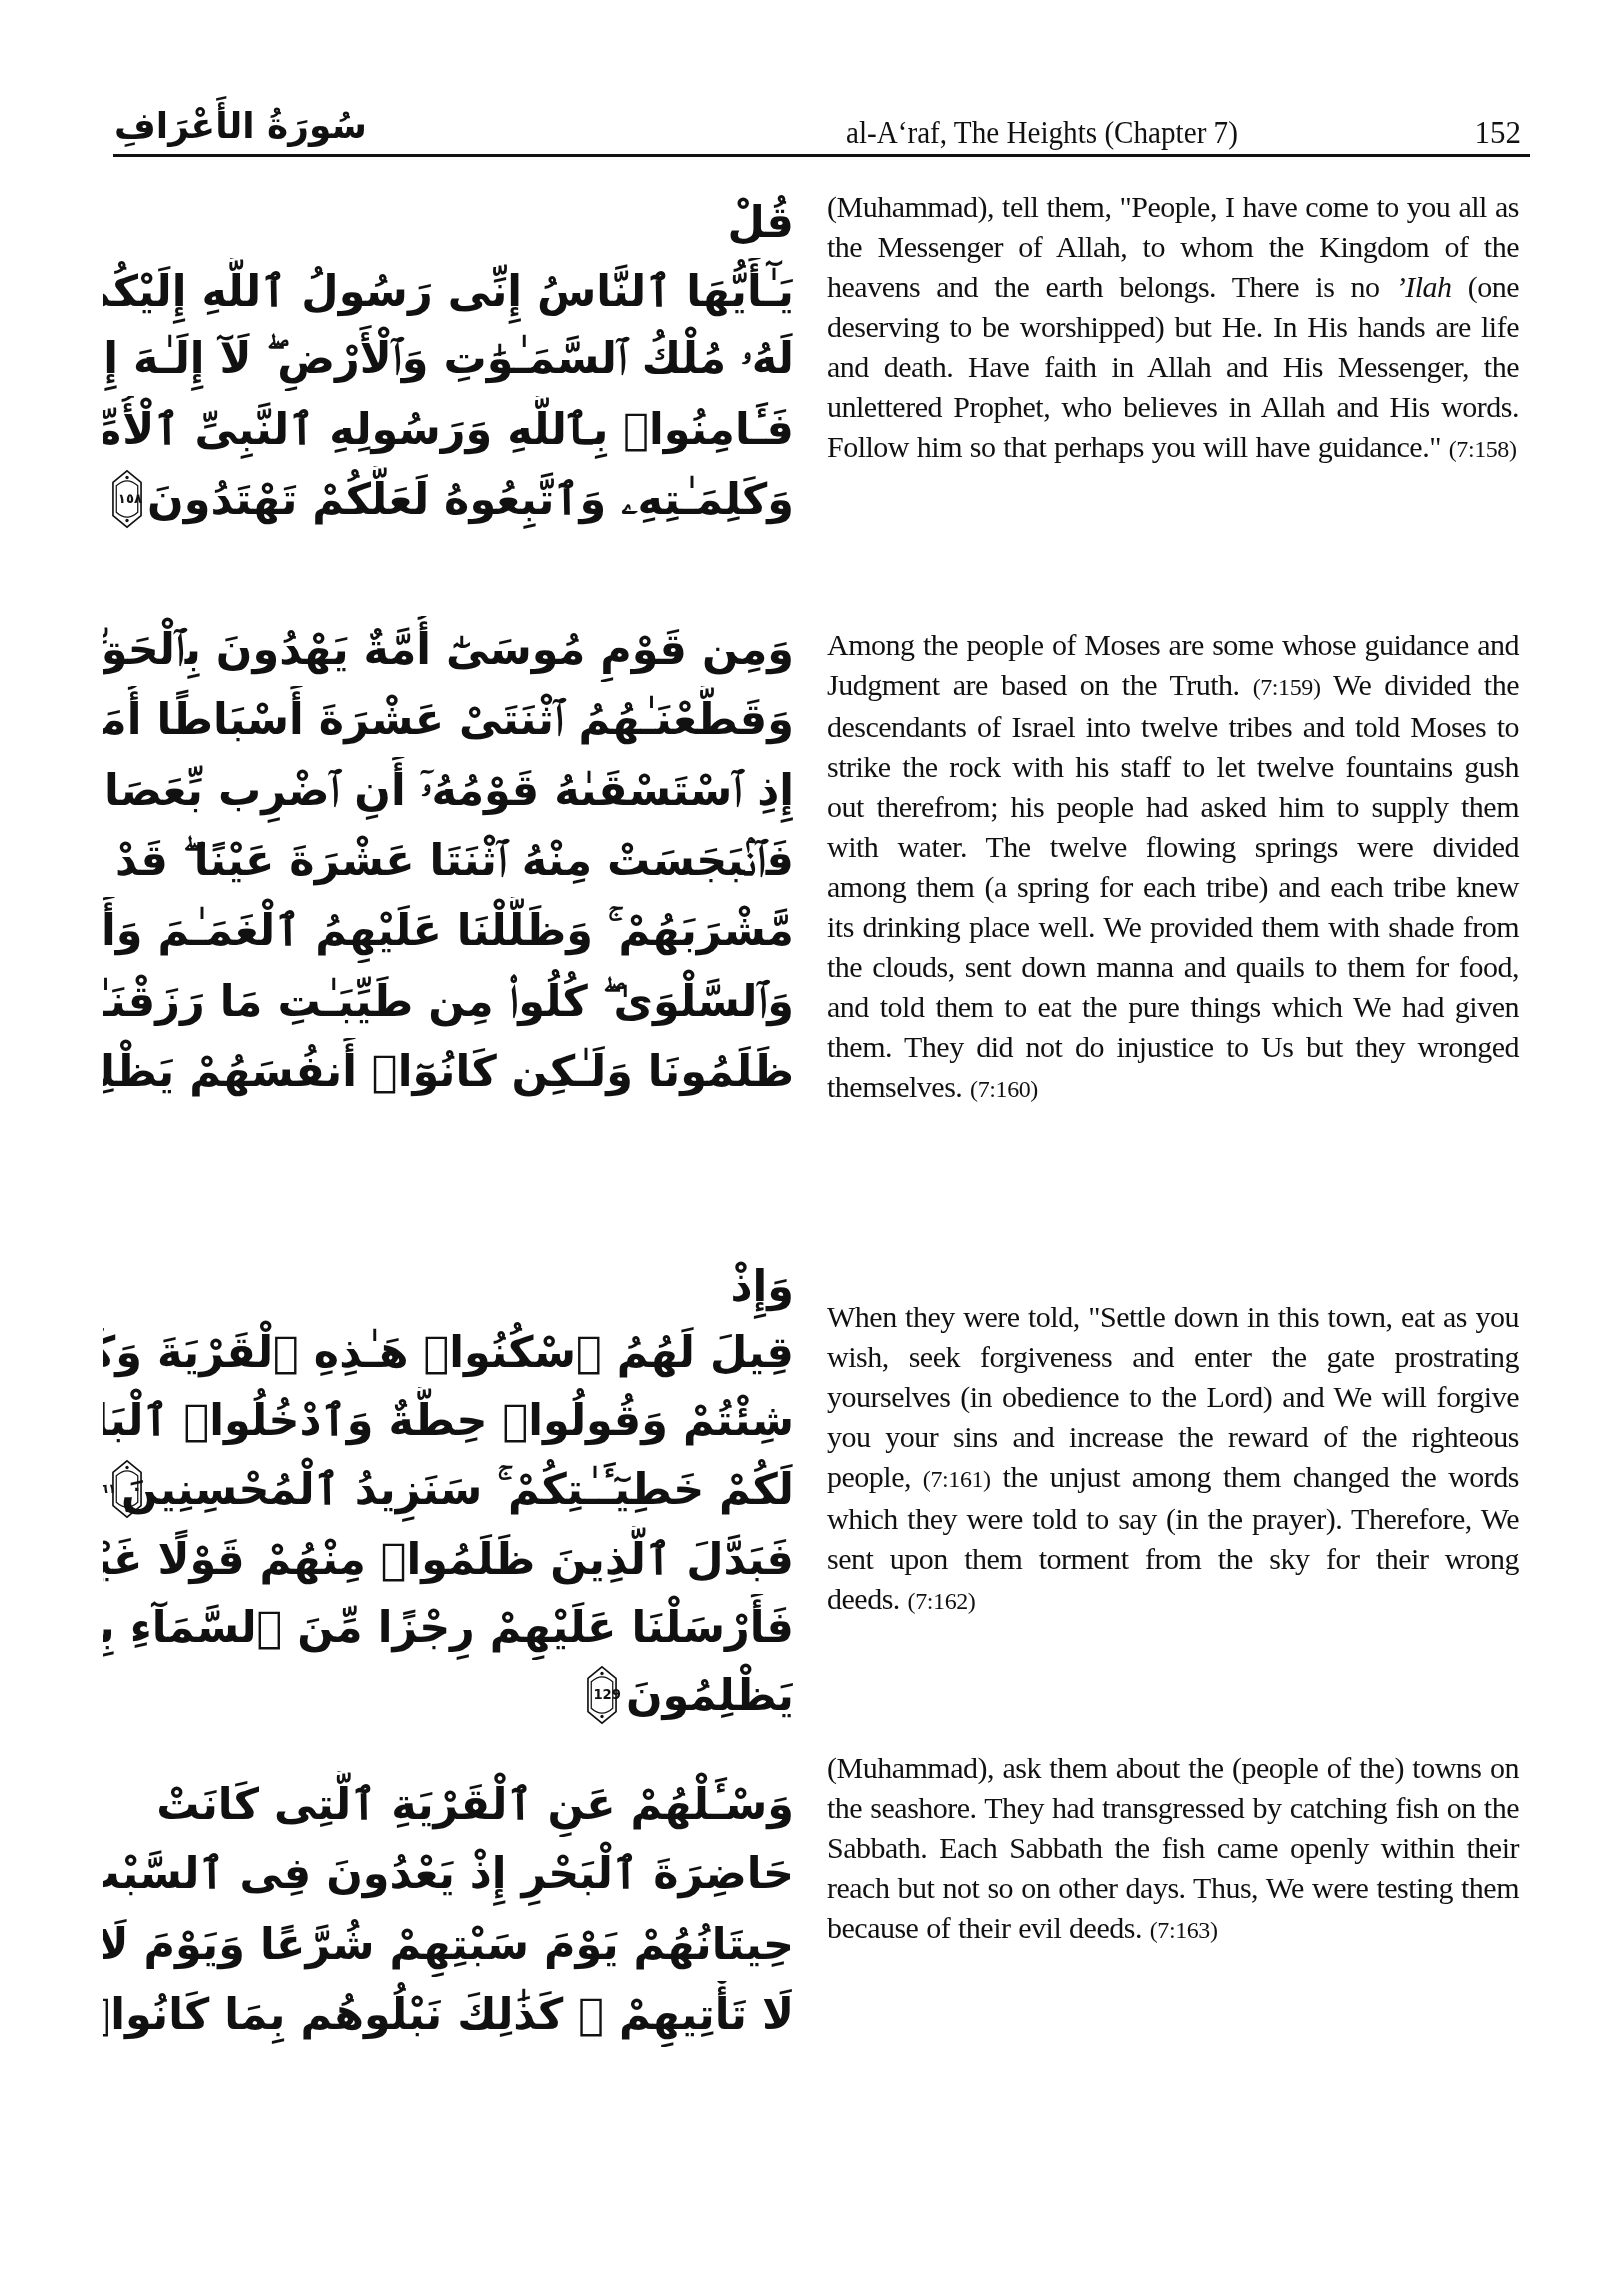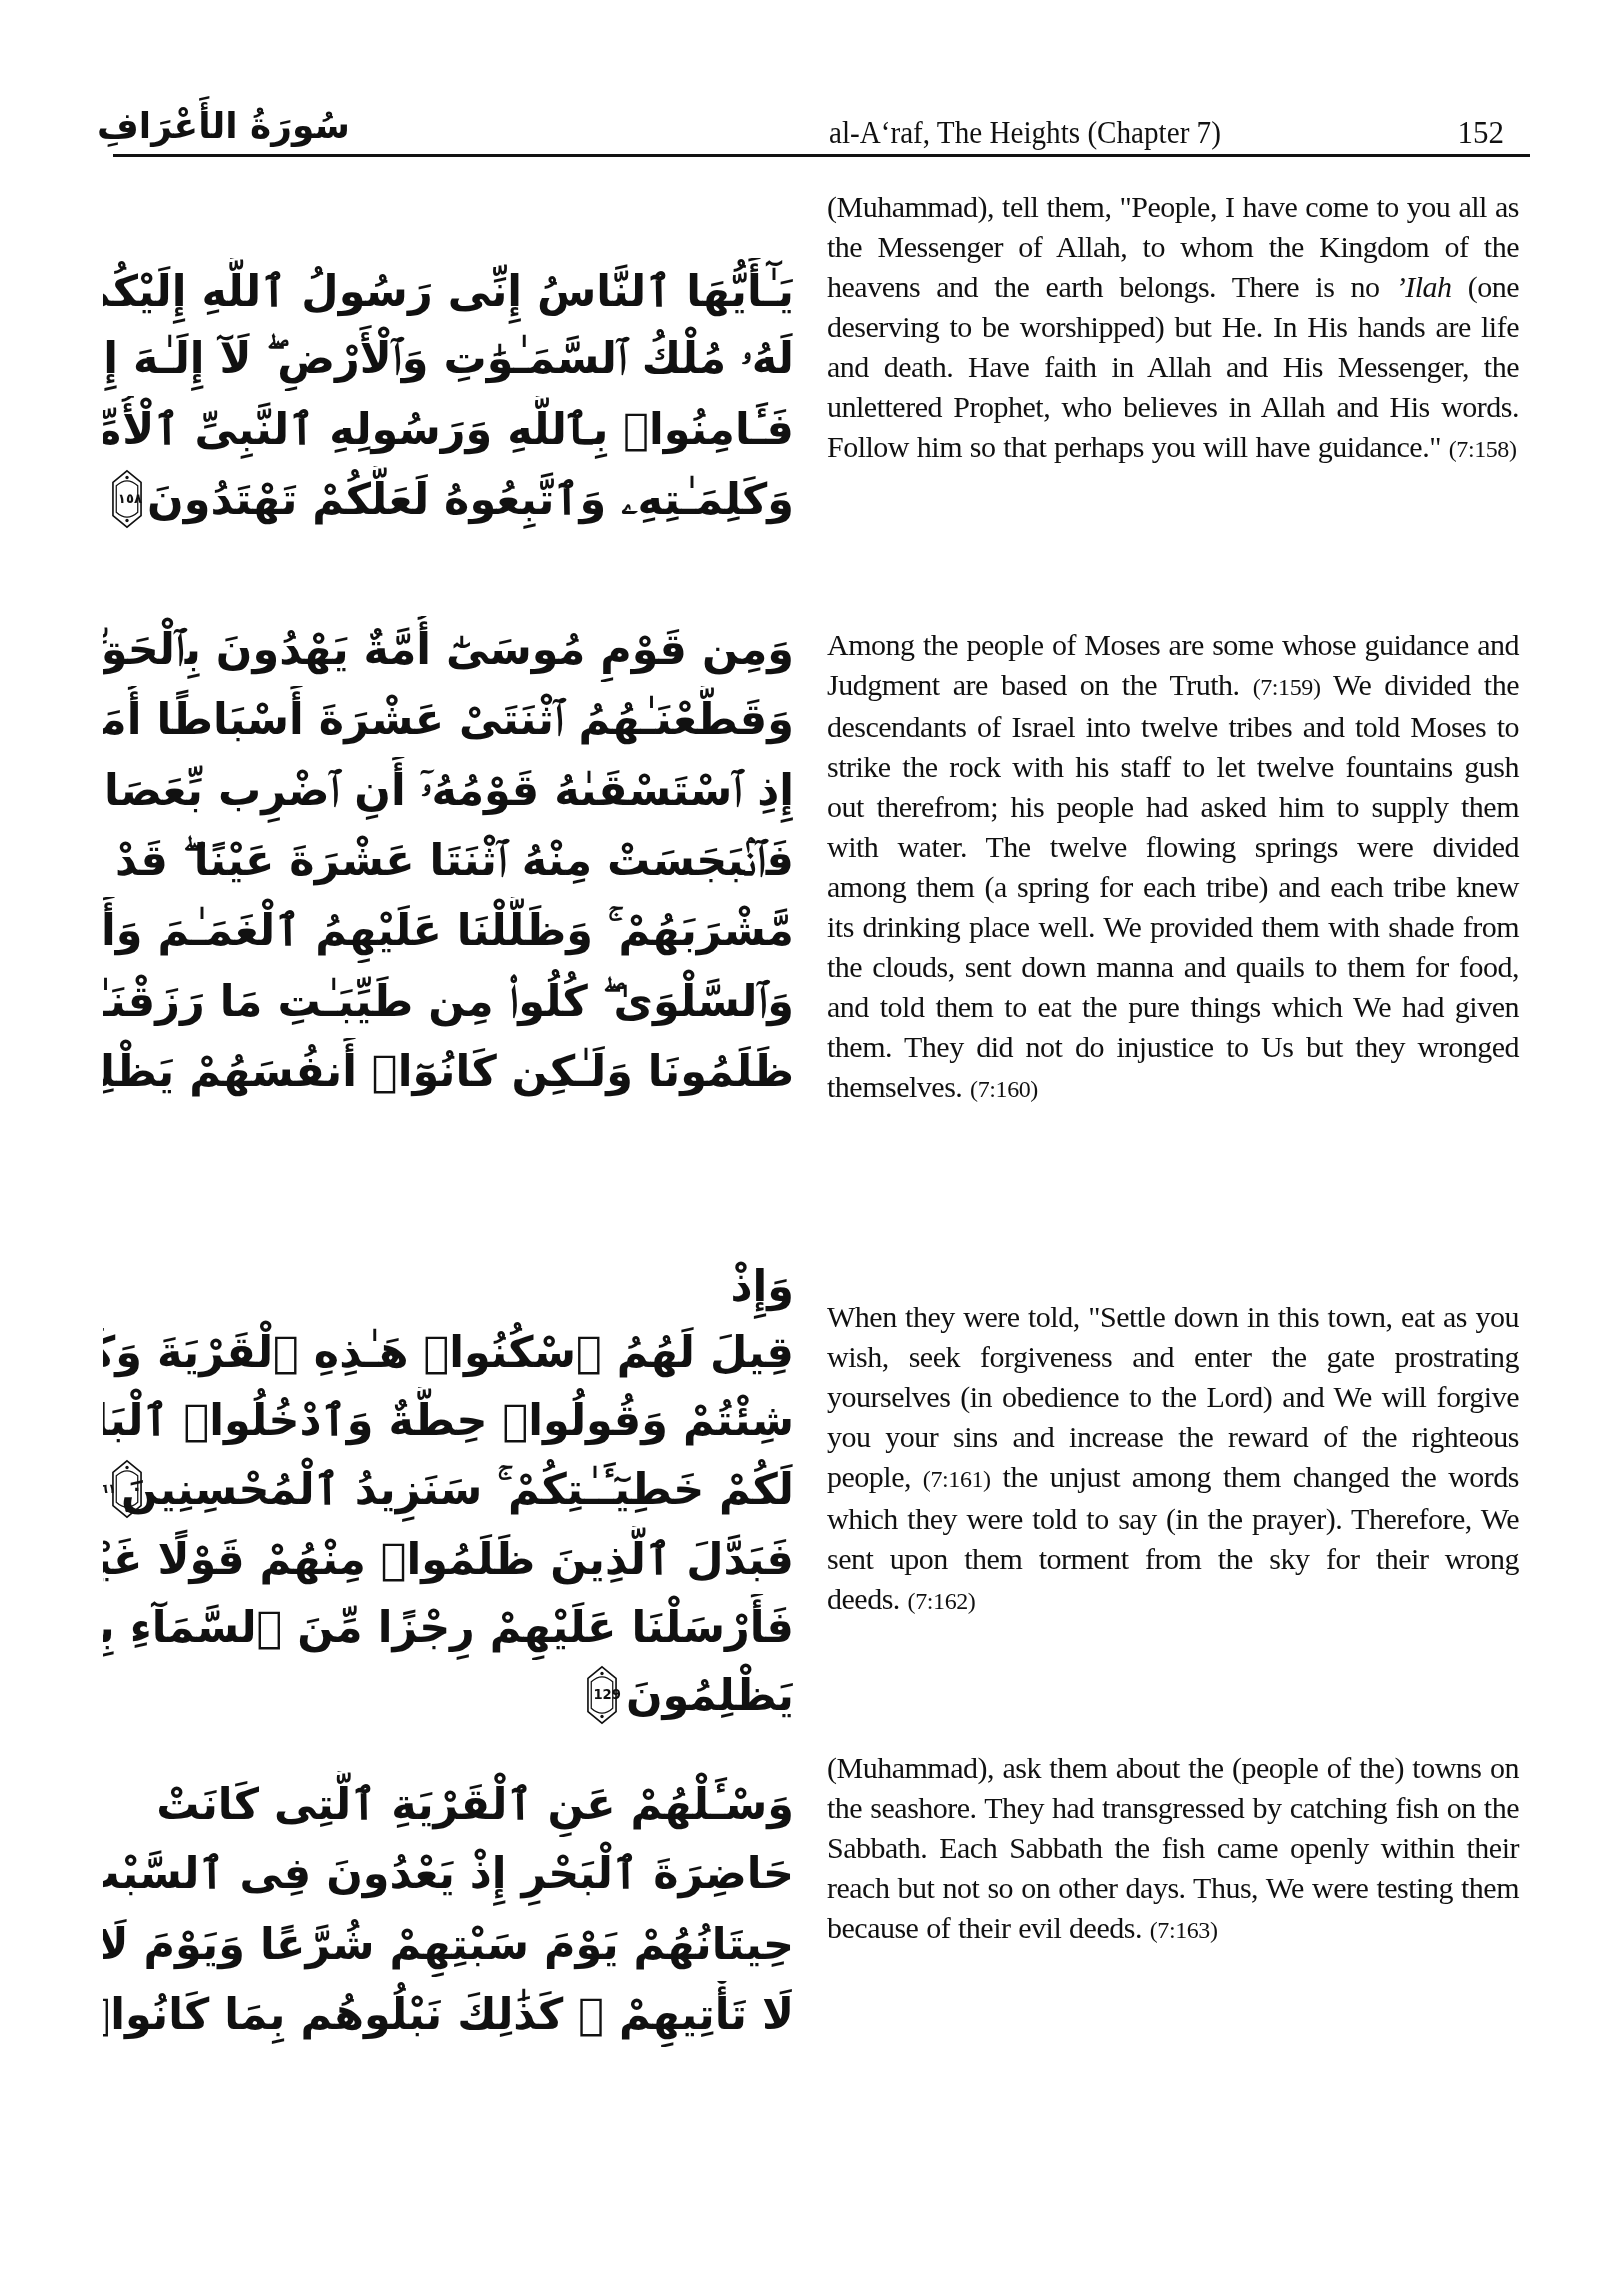--- a/index.html
+++ b/index.html
@@ -1,21 +1,21 @@
 <!DOCTYPE html>
 <html style="font-size:13.2px"><head>
   <meta charset="utf-8">
   <style>
     html, body { margin: 0; padding: 0; background: #ffffff; }
     body {
       width: 1613px; height: 2295px; position: relative; overflow: hidden;
       font-family: "Liberation Serif", "DejaVu Serif", serif; color: #111;
     }
     .header {
-      position: absolute; left: 97px; top: 103px; width: 1417px; height: 54px; text-align: center;
+      position: absolute; left: 114px; top: 103px; width: 1417px; height: 54px; text-align: center;
     }
     .header .surah-title {
       position: absolute; left: 0; top: -1.7px; font-size: 36px; line-height: 50px;
       direction: rtl; font-family: "DejaVu Sans", sans-serif; font-weight: bold;
       letter-spacing: -0.8px;
     }
     .header .chapter-title {
       position: absolute; left: 732px; top: 10px; font-size: 31px; line-height: 40px;
       transform: scaleX(0.94); transform-origin: left center;
     }
@@ -60,20 +60,21 @@
 
 <div class="header">
   <div class="surah-title">سُورَةُ الأَعْرَافِ</div>
   <div class="chapter-title">al-A‘raf, The Heights (Chapter 7)</div>
   <div class="page-number">152</div>
 </div>
 <div class="header-rule"></div>
 
 <div class="section" style="top:0;">
   <div class="arabic-col" style="top:189px; height:364px;">
+    <div class="arabic-line short" style="top:0px;">قُلْ</div>
     <div class="arabic-line" style="top:69px;">يَـٰٓأَيُّهَا ٱلنَّاسُ إِنِّى رَسُولُ ٱللَّهِ إِلَيْكُمْ جَمِيعًا ٱلَّذِى</div>
     <div class="arabic-line" style="top:136px;">لَهُۥ مُلْكُ ٱلسَّمَـٰوَٰتِ وَٱلْأَرْضِ ۖ لَآ إِلَـٰهَ إِلَّا هُوَ يُحْىِۦ وَيُمِيتُ ۖ</div>
     <div class="arabic-line" style="top:207px;">فَـَٔامِنُوا۟ بِٱللَّهِ وَرَسُولِهِ ٱلنَّبِىِّ ٱلْأُمِّىِّ ٱلَّذِى يُؤْمِنُ بِٱللَّهِ</div>
     <div class="arabic-line" style="top:277px; display:flex; flex-direction:row; align-items:center;">
       <span style="flex:1; text-align:justify; text-align-last:justify;">وَكَلِمَـٰتِهِۦ وَٱتَّبِعُوهُ لَعَلَّكُمْ تَهْتَدُونَ</span>
       <span class="verse-marker">
         <svg width="38" height="60" viewBox="0 0 46 72">
             <path d="M23 2 L40 16 L40 56 L23 70 L6 56 L6 16 Z" fill="none" stroke="#111" stroke-width="2"></path>
             <path d="M10 20 Q23 8 36 20 L36 52 Q23 64 10 52 Z" fill="none" stroke="#111" stroke-width="1.5"></path>
             <circle cx="23" cy="10" r="2" fill="#111"></circle>

